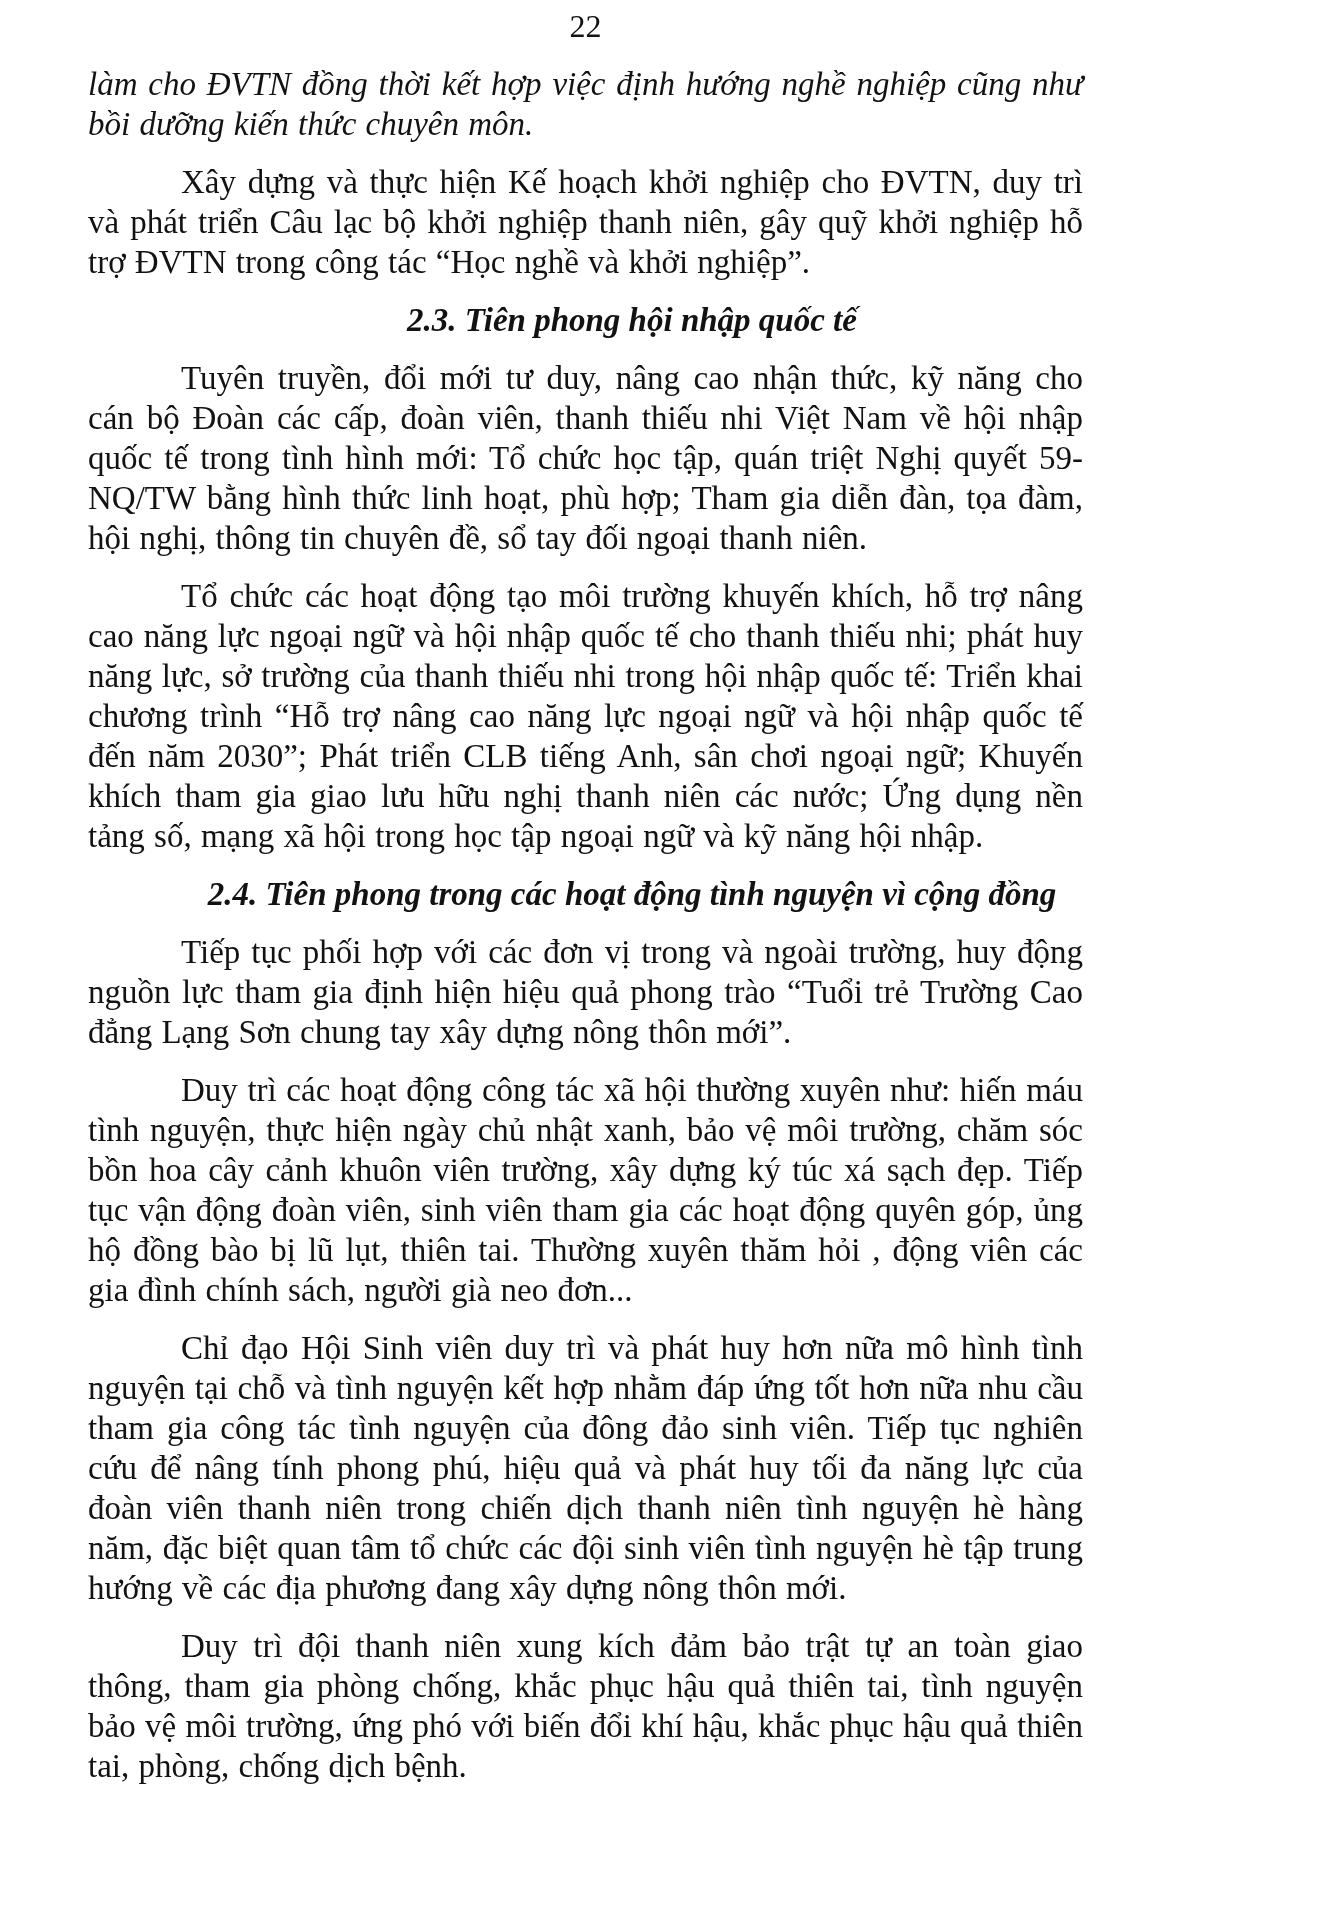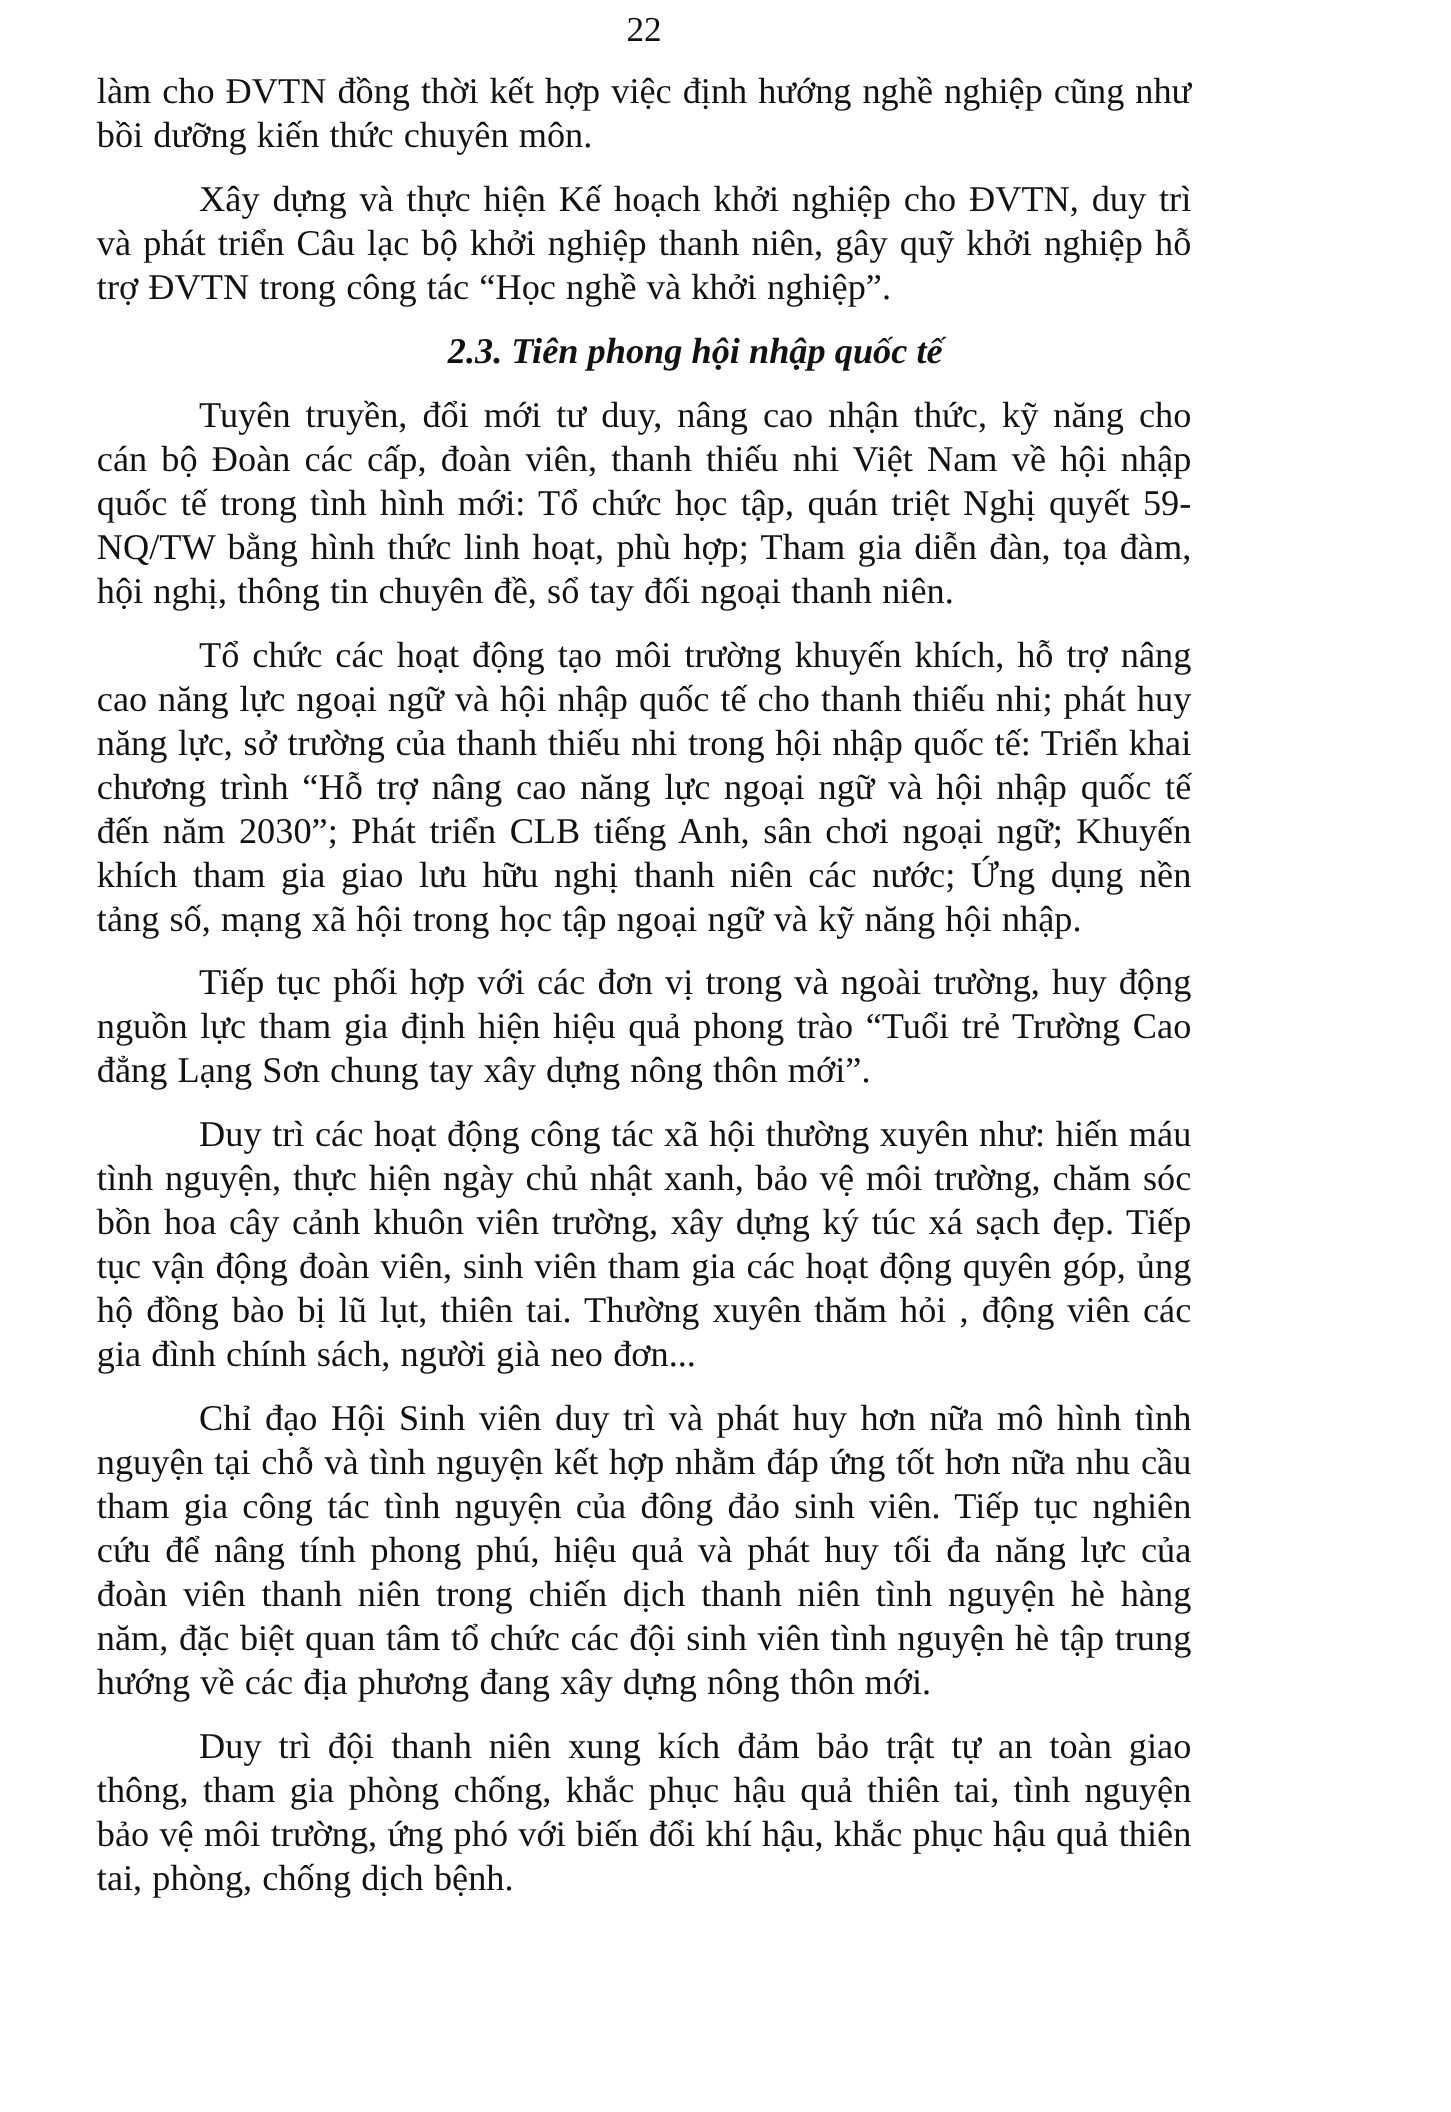--- a/index.html
+++ b/index.html
@@ -29,20 +29,21 @@
   .para {
     margin: 18px 0 0 0;
     text-align: justify;
     word-spacing: 1px;
   }
   .para.indent {
     text-indent: 93px;
   }
   .para.noindent {
     text-indent: 0;
+    font-style: italic;
   }
   .section-heading {
     margin: 18px 0 0 93px;
     font-size: 33px;
     line-height: 40px;
     font-weight: bold;
     font-style: italic;
     text-align: center;
   }
 </style>
@@ -57,20 +58,21 @@
 
   <p class="para indent">Xây dựng và thực hiện Kế hoạch khởi nghiệp cho ĐVTN, duy trì và phát triển Câu lạc bộ khởi nghiệp thanh niên, gây quỹ khởi nghiệp hỗ trợ ĐVTN trong công tác “Học nghề và khởi nghiệp”.</p>
 
   <h3 class="section-heading">2.3. Tiên phong hội nhập quốc tế</h3>
 
   <p class="para indent">Tuyên truyền, đổi mới tư duy, nâng cao nhận thức, kỹ năng cho cán bộ Đoàn các cấp, đoàn viên, thanh thiếu nhi Việt Nam về hội nhập quốc tế trong tình hình mới: Tổ chức học tập, quán triệt Nghị quyết 59-NQ/TW bằng hình thức linh hoạt, phù hợp; Tham gia diễn đàn, tọa đàm, hội nghị, thông tin chuyên đề, sổ tay đối ngoại thanh niên.</p>
 
 
   <p class="para indent">Tổ chức các hoạt động tạo môi trường khuyến khích, hỗ trợ nâng cao năng lực ngoại ngữ và hội nhập quốc tế cho thanh thiếu nhi; phát huy năng lực, sở trường của thanh thiếu nhi trong hội nhập quốc tế: Triển khai chương trình “Hỗ trợ nâng cao năng lực ngoại ngữ và hội nhập quốc tế đến năm 2030”; Phát triển CLB tiếng Anh, sân chơi ngoại ngữ; Khuyến khích tham gia giao lưu hữu nghị thanh niên các nước; Ứng dụng nền tảng số, mạng xã hội trong học tập ngoại ngữ và kỹ năng hội nhập.</p>
 
+  <h3 class="section-heading">2.4. Tiên phong trong các hoạt động tình nguyện vì cộng đồng</h3>
 
   <p class="para indent">Tiếp tục phối hợp với các đơn vị trong và ngoài trường, huy động nguồn lực tham gia định hiện hiệu quả phong trào “Tuổi trẻ Trường Cao đẳng Lạng Sơn chung tay xây dựng nông thôn mới”.</p>
 
   <p class="para indent">Duy trì các hoạt động công tác xã hội thường xuyên như: hiến máu tình nguyện, thực hiện ngày chủ nhật xanh, bảo vệ môi trường, chăm sóc bồn hoa cây cảnh khuôn viên trường, xây dựng ký túc xá sạch đẹp. Tiếp tục vận động đoàn viên, sinh viên tham gia các hoạt động quyên góp, ủng hộ đồng bào bị lũ lụt, thiên tai. Thường xuyên thăm hỏi , động viên các gia đình chính sách, người già neo đơn...</p>
 
   <p class="para indent">Chỉ đạo Hội Sinh viên duy trì và phát huy hơn nữa mô hình tình nguyện tại chỗ và tình nguyện kết hợp nhằm đáp ứng tốt hơn nữa nhu cầu tham gia công tác tình nguyện của đông đảo sinh viên. Tiếp tục nghiên cứu để nâng tính phong phú, hiệu quả và phát huy tối đa năng lực của đoàn viên thanh niên trong chiến dịch thanh niên tình nguyện hè hàng năm, đặc biệt quan tâm tổ chức các đội sinh viên tình nguyện hè tập trung hướng về các địa phương đang xây dựng nông thôn mới.</p>
 
   <p class="para indent">Duy trì đội thanh niên xung kích đảm bảo trật tự an toàn giao thông, tham gia phòng chống, khắc phục hậu quả thiên tai, tình nguyện bảo vệ môi trường, ứng phó với biến đổi khí hậu, khắc phục hậu quả thiên tai, phòng, chống dịch bệnh.</p>
 
 

